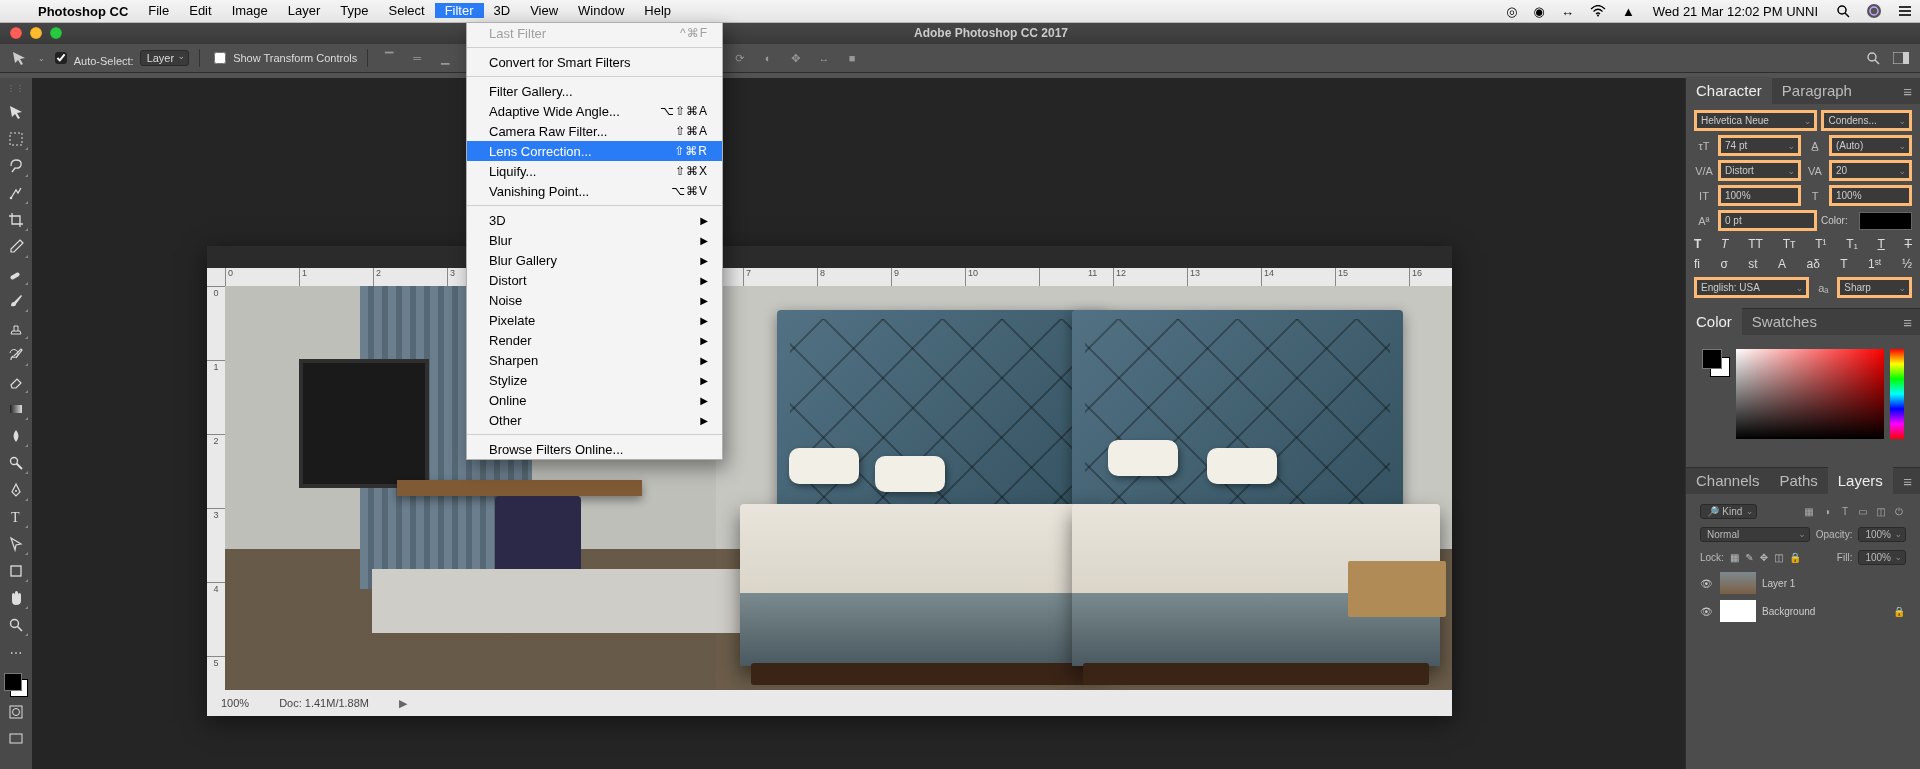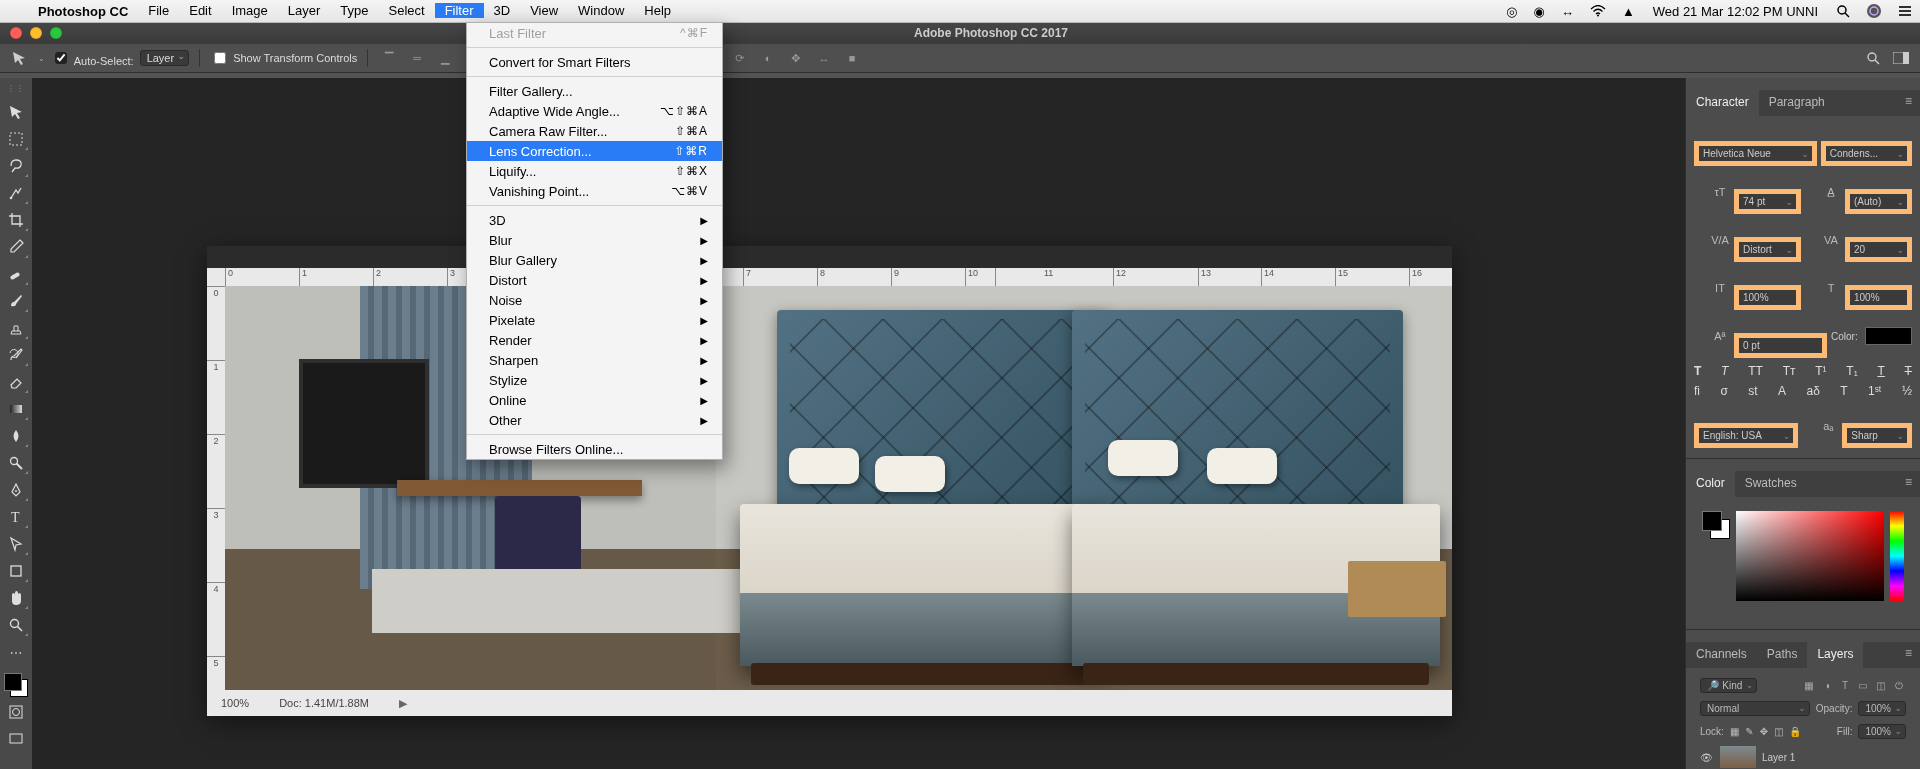--- a/index.html
+++ b/index.html
@@ -129,29 +129,29 @@
   .tv{position:absolute;left:6%;top:18%;width:10%;height:30%;background:#1a1a1a;border:4px solid #2f2f2f;}
   .rug{position:absolute;left:12%;bottom:14%;width:36%;height:16%;background:#cfcdc7;}
   .nightstand{position:absolute;right:0.5%;bottom:18%;width:8%;height:14%;background:#b08b56;border-radius:2px;}
   .doc-status{position:absolute;left:0;right:0;bottom:0;height:26px;background:#e9e9e9;display:flex;align-items:center;color:#444;font-size:11px;gap:30px;padding-left:14px;}
   .doc-status .arrow{color:#666;}
   
   .right-panels {
     position:absolute; right:0; top:78px; width:234px; bottom:0;
     background:#4c4c4c; border-left:1px solid #2e2e2e;
   }
-  .panel-header { display:flex; background:#3f3f3f; height:26px; font-size:12px;margin-top:12px;}
+  .panel-header { display:flex; background:#3f3f3f; height:26px; align-items:flex-end; font-size:15px;}
   .tab { padding:5px 10px; color:#bbb; }
   .tab.active { background:#4c4c4c; color:#eee;}
   .panel-header .gear{margin-left:auto;padding:4px 8px;color:#aaa;}
   .panel-body { padding:6px 8px; font-size:10px; color:#ccc;}
   .char-row{display:flex;align-items:center;gap:4px;margin-bottom:4px;}
-  .char-row .field{flex:1;background:#3a3a3a;border:5px solid #fdba74;padding:2px 4px;font-size:10px;display:flex;align-items:center;position:relative;margin-top:19px;}
+  .char-row .field{flex:1;background:#3a3a3a;border:3px solid #fdba74;padding:2px 4px;font-size:10px;display:flex;align-items:center;position:relative;}
   .char-row .field.dd::after{content:"⌄";position:absolute;right:3px;font-size:9px;color:#888;}
-  .char-row .ico{width:20px;color:#bbb;display:flex;justify-content:center;font-size:11px;margin-left:16px;}
+  .char-row .ico{width:20px;color:#bbb;display:flex;justify-content:center;font-size:11px;}
   .type-row{display:flex;gap:5px;justify-content:space-between;margin:6px 0;}
   .type-row span{font-size:12px;color:#ddd;}
   .colorpanel{height:120px;}
   .swatch-area{display:flex;gap:6px;padding:8px;}
   .fgbg-small{width:28px;height:28px;position:relative;}
   .fgbg-small .bg{position:absolute;right:0;bottom:0;width:18px;height:18px;background:#fff;border:1px solid #000;}
   .fgbg-small .fg{position:absolute;left:0;top:0;width:18px;height:18px;background:#000;border:1px solid #777;}
   .gradient-box{flex:1;height:90px;position:relative;
     background:
       linear-gradient(to top, #000, transparent),
@@ -497,23 +497,23 @@
       <div class="tick" style="left: 92px;">1</div>
       <div class="tick" style="left: 166px;">2</div>
       <div class="tick" style="left: 240px;">3</div>
       <div class="tick" style="left: 314px;">4</div>
       <div class="tick" style="left: 388px;">5</div>
       <div class="tick" style="left: 462px;">6</div>
       <div class="tick" style="left: 536px;">7</div>
       <div class="tick" style="left: 610px;">8</div>
       <div class="tick" style="left: 684px;">9</div>
       <div class="tick" style="left: 758px;">10</div>
-      <div class="tick" style="left: 788px; padding-left: 48px;">11</div>
+      <div class="tick" style="left: 832px; padding-left: 48px;">11</div>
       <div class="tick" style="left: 906px;">12</div>
-      <div class="tick" style="left: 980px; margin-left: 11px;">13</div>
+      <div class="tick" style="left: 980px;">13</div>
       <div class="tick" style="left: 1054px;">14</div>
       <div class="tick" style="left: 1128px;">15</div>
       <div class="tick" style="left: 1202px;">16</div>
     </div>
   <div class="ruler-v" id="ruler-v">
       <div style="position: absolute; left: 0px; width: 18px; border-top: 1px solid rgb(136, 136, 136); font-size: 9px; color: rgb(85, 85, 85); padding-top: 1px; text-align: center; top: 0px;">0</div>
       <div style="position: absolute; left: 0px; width: 18px; border-top: 1px solid rgb(136, 136, 136); font-size: 9px; color: rgb(85, 85, 85); padding-top: 1px; text-align: center; top: 74px;">1</div>
       <div style="position: absolute; left: 0px; width: 18px; border-top: 1px solid rgb(136, 136, 136); font-size: 9px; color: rgb(85, 85, 85); padding-top: 1px; text-align: center; top: 148px;">2</div>
       <div style="position: absolute; left: 0px; width: 18px; border-top: 1px solid rgb(136, 136, 136); font-size: 9px; color: rgb(85, 85, 85); padding-top: 1px; text-align: center; top: 222px;">3</div>
       <div style="position: absolute; left: 0px; width: 18px; border-top: 1px solid rgb(136, 136, 136); font-size: 9px; color: rgb(85, 85, 85); padding-top: 1px; text-align: center; top: 296px;">4</div>

